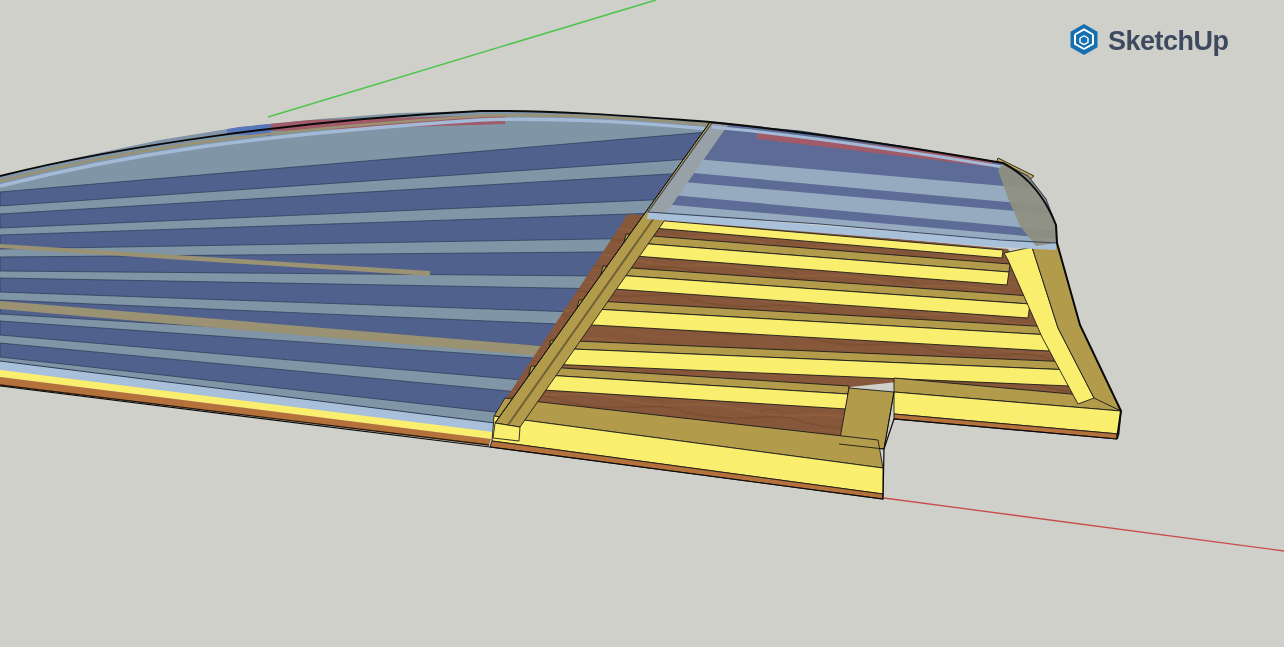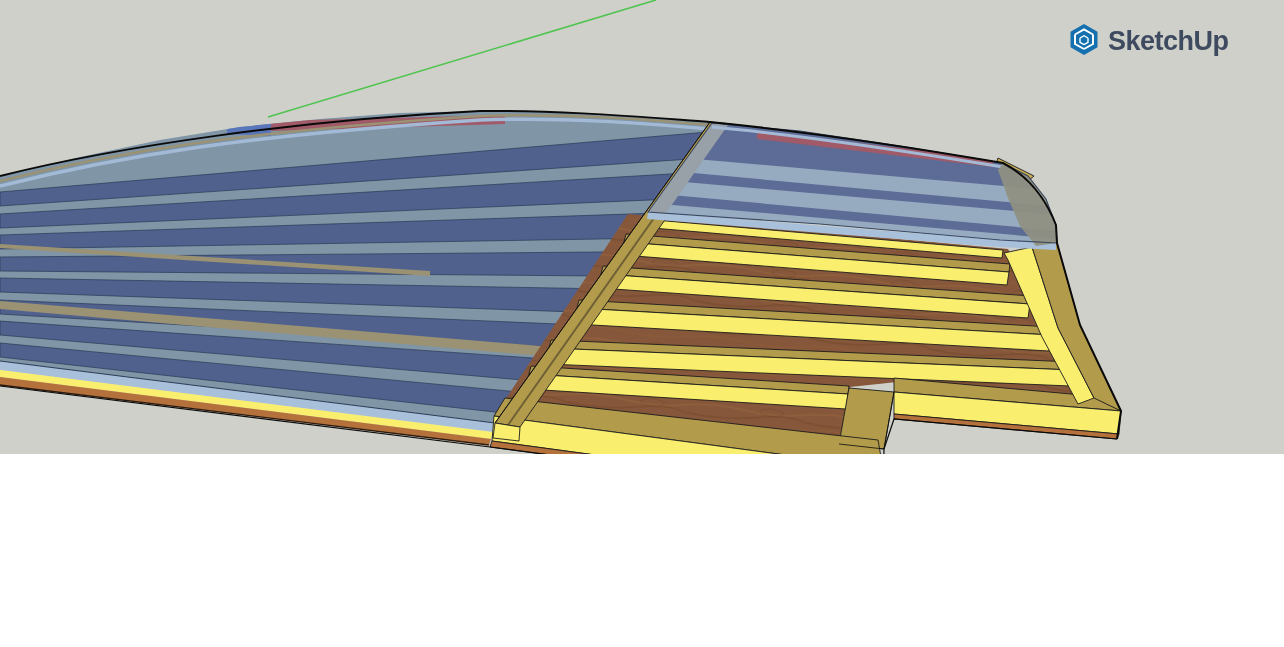--- a/index.html
+++ b/index.html
@@ -1,17 +1,17 @@
 <!DOCTYPE html>
 <html><head>
 <meta charset="utf-8">
 <style>
   html,body{margin:0;padding:0;}
   body{font-family:"Liberation Sans", sans-serif;}
-  .canvas{position:relative;width:1284px;height:454px;overflow:hidden;background:#cfd0ca;}
+  .canvas{position:relative;width:1284px;height:647px;overflow:hidden;background:#cfd0ca;}
   .viewport-svg{position:absolute;left:0;top:0;}
   .logo-svg{position:absolute;left:1066px;top:20px;}
 </style>
 </head>
 <body>
 
 <div class="canvas">
 
 <svg class="viewport-svg" width="1284" height="647" viewBox="0 0 1284 647">
   <defs>

